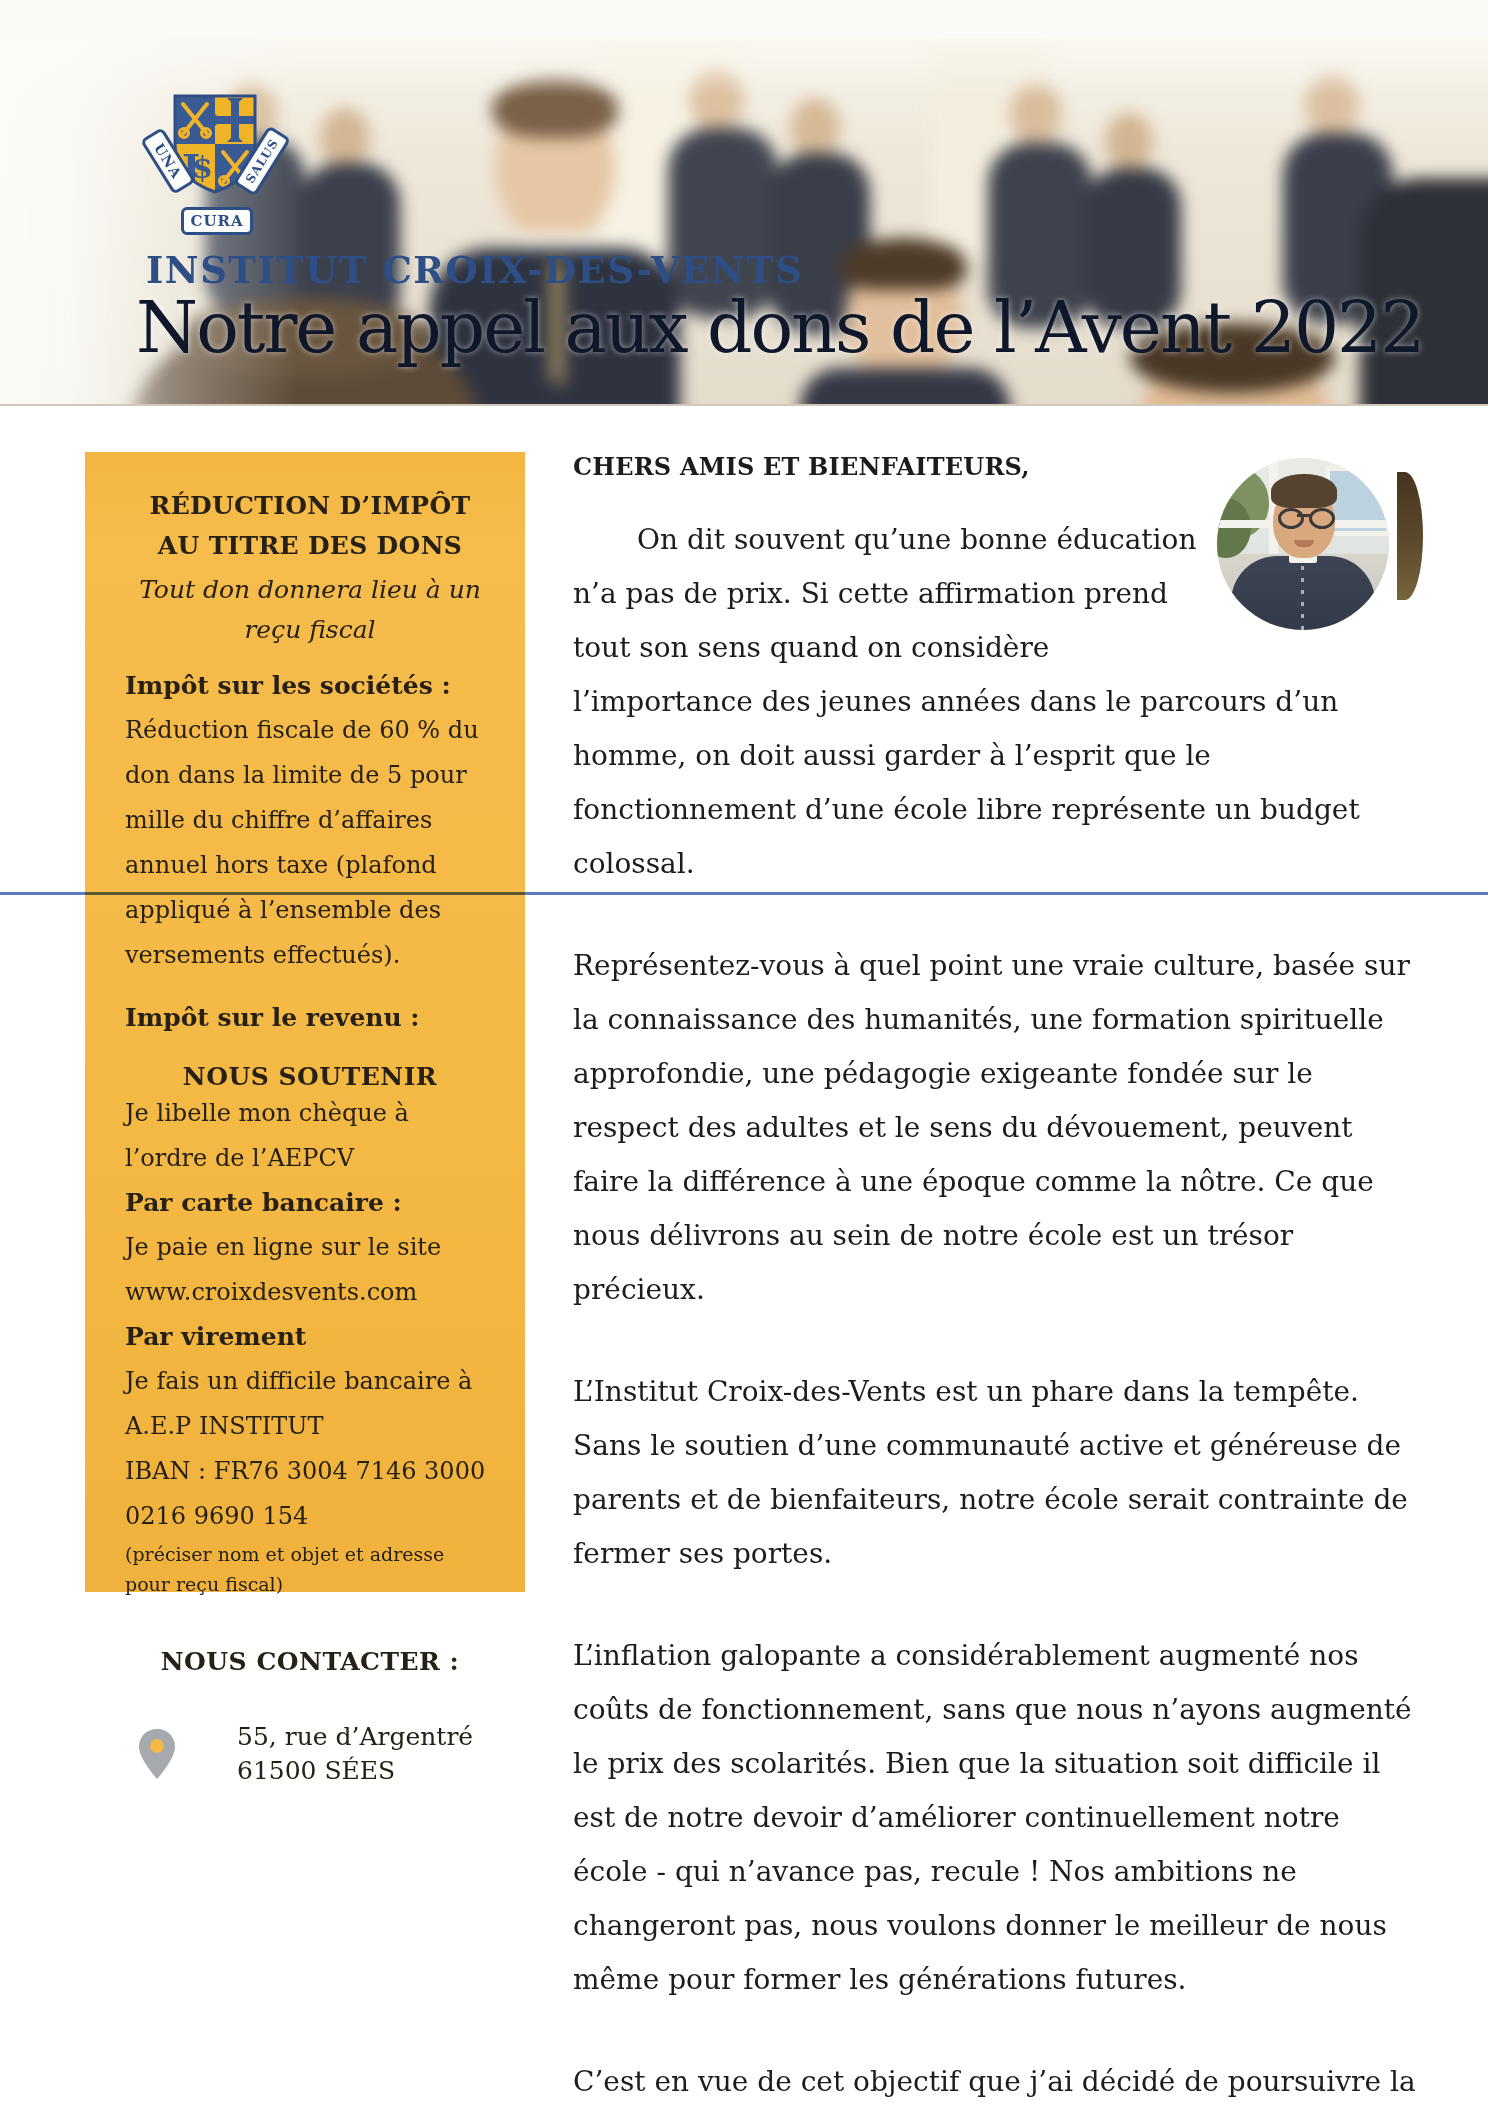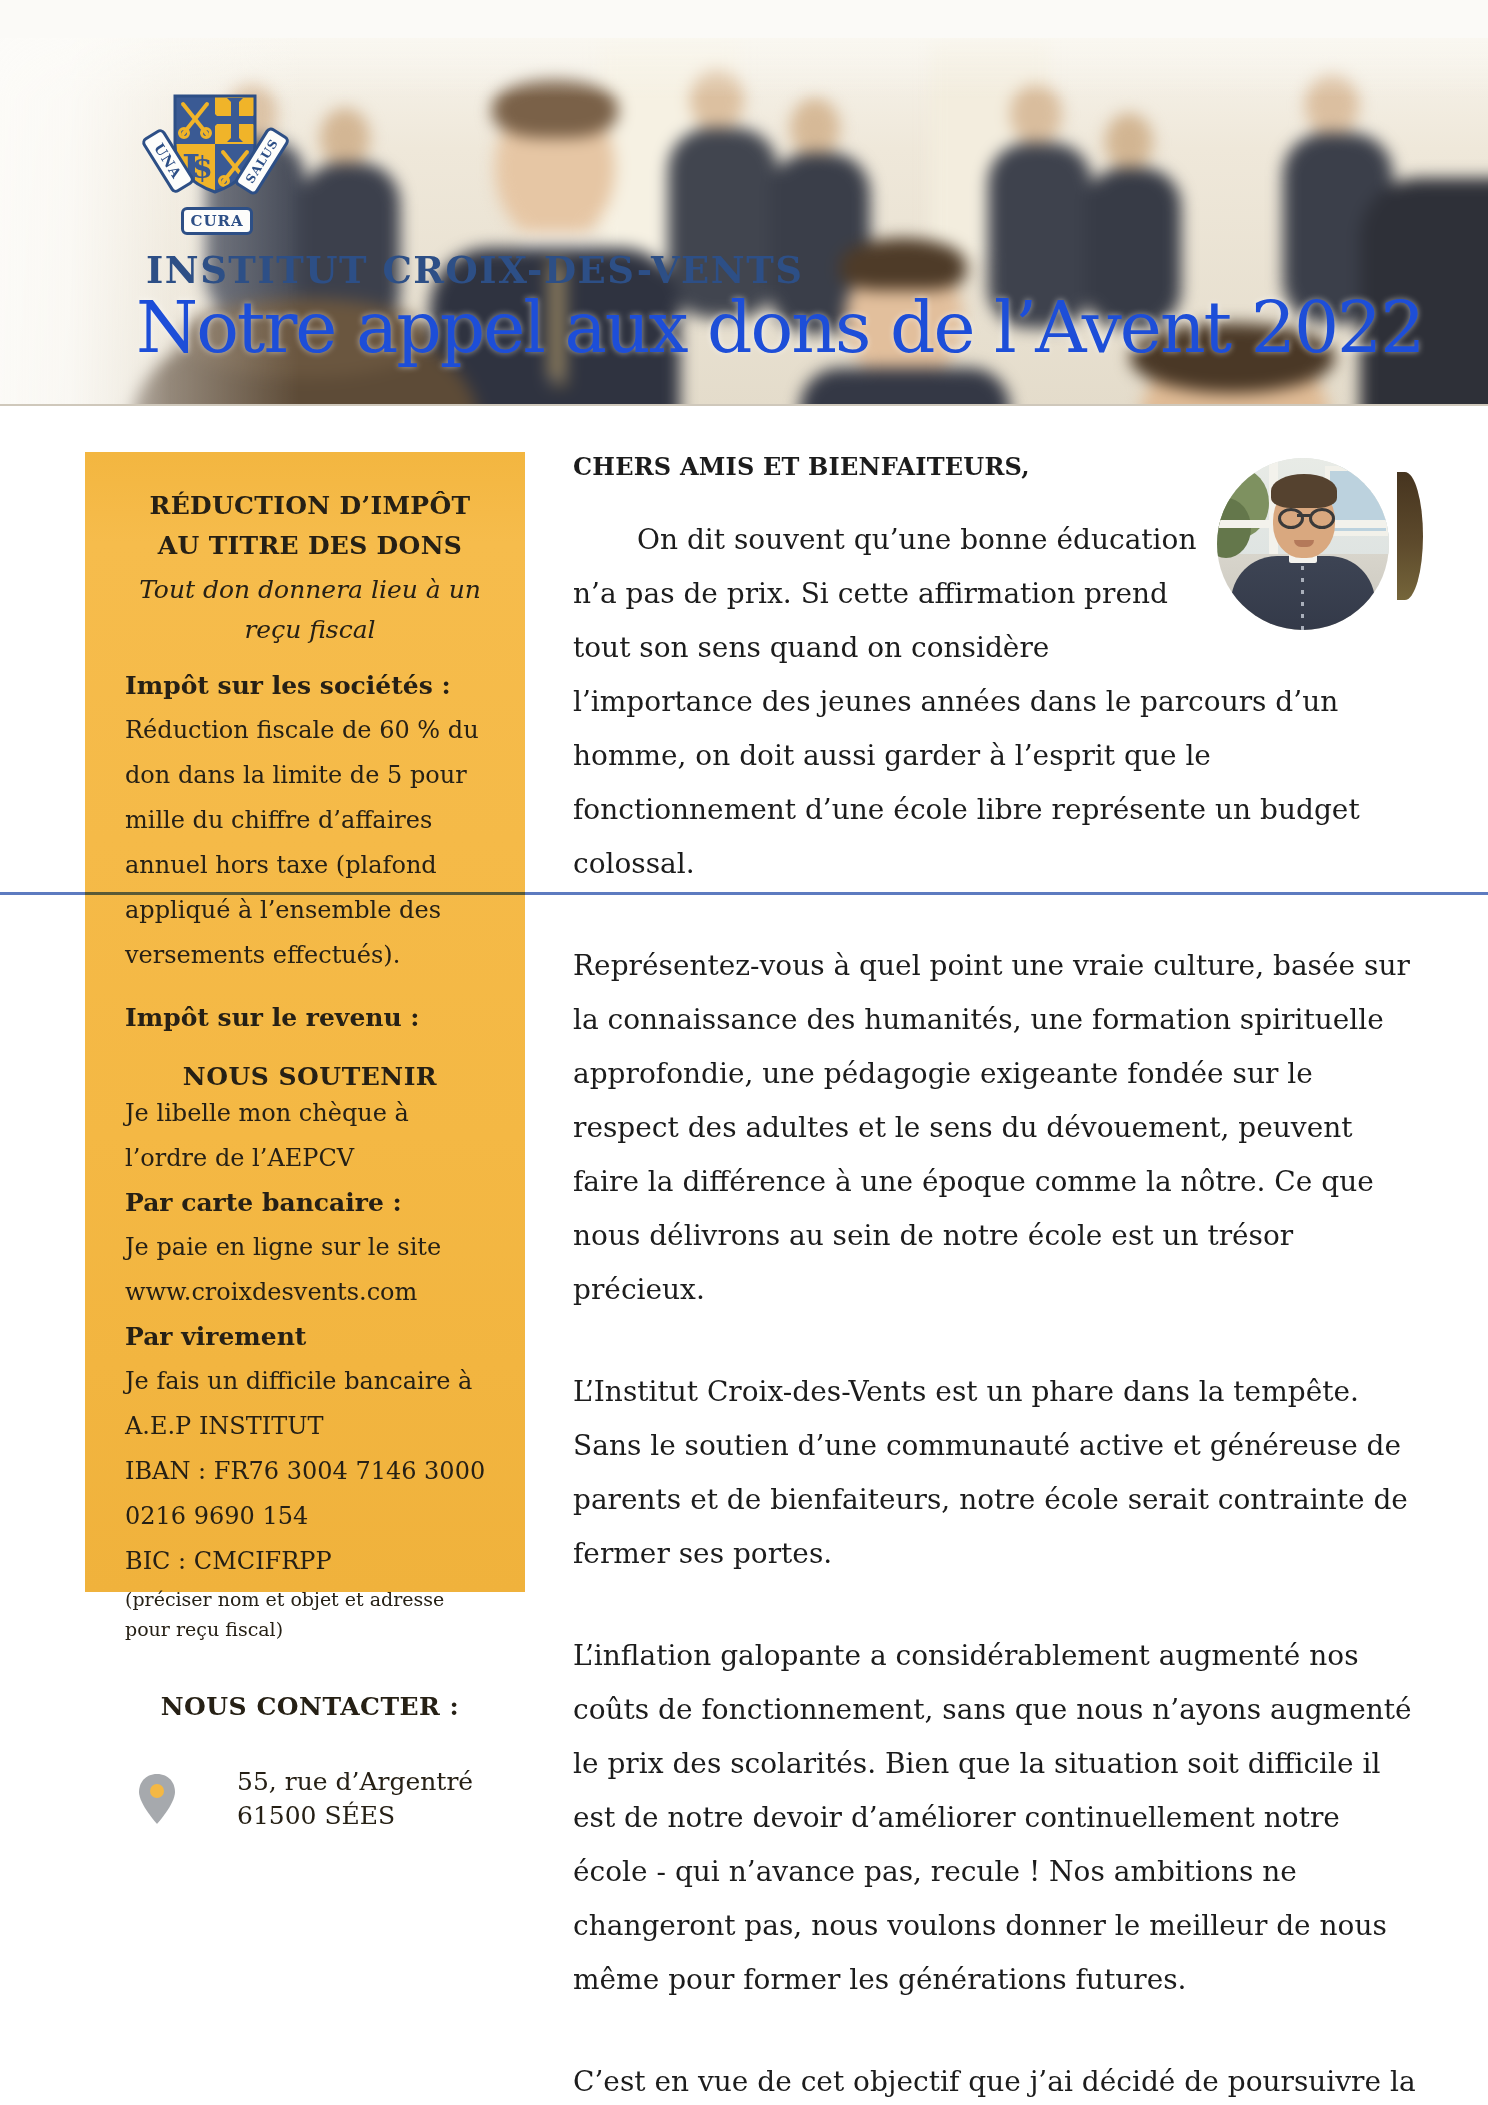--- a/index.html
+++ b/index.html
@@ -33,21 +33,21 @@
   }
   .ribbon-una{left:-2px;top:62px;width:58px;height:20px;font-size:14px;line-height:20px;transform:rotate(58deg);letter-spacing:1px;}
   .ribbon-salus{right:-4px;top:62px;width:62px;height:20px;font-size:12px;line-height:20px;transform:rotate(-58deg);letter-spacing:1px;}
   .ribbon-cura{left:43px;top:121px;width:66px;height:22px;font-size:15px;line-height:22px;letter-spacing:1px;}
   .org-name{
     position:absolute;left:146px;top:248px;z-index:6;
     font-size:37px;font-weight:bold;color:#2d4f86;letter-spacing:1.5px;
   }
   .banner-title{
     position:absolute;left:136px;top:286px;z-index:6;
-    font-size:71px;color:#1d4ed8;letter-spacing:-2px;white-space:nowrap;
+    font-size:71px;color:#0f172a;letter-spacing:-2px;white-space:nowrap;
     text-shadow:0 0 6px rgba(255,255,255,.55);
   }
   
   .scan-line{position:absolute;left:0;top:892px;width:1488px;height:3px;background:#3f63b5;mix-blend-mode:multiply;opacity:.85;z-index:40;}
   
   .side-panel{
     position:absolute;left:85px;top:452px;width:440px;height:1140px;box-sizing:border-box;
     background:linear-gradient(180deg,#f3b640 0%,#f6bc4c 8%,#f4b844 60%,#f0b23c 100%);
     padding:34px 30px 0 40px;color:#262015;z-index:5;
   }
@@ -186,21 +186,20 @@
 
   <div class="sp-center-h" style="margin-top:22px;">NOUS SOUTENIR</div>
 
   <div class="sp-p">Je libelle mon chèque à l’ordre de l’AEPCV</div>
   <div class="sp-h">Par carte bancaire :</div>
   <div class="sp-p">Je paie en ligne sur le site www.croixdesvents.com</div>
   <div class="sp-h">Par virement</div>
   <div class="sp-p">Je fais un difficile bancaire à</div>
   <div class="sp-p">A.E.P INSTITUT</div>
   <div class="sp-p">IBAN : FR76 3004 7146 3000 0216 9690 154</div>
-  <div class="sp-p">BIC : CMCIFRPP</div>
   <div class="sp-note">(préciser nom et objet et adresse pour reçu fiscal)</div>
 
   <div class="sp-center-h" style="margin-top:48px;margin-bottom:44px;">NOUS CONTACTER :</div>
 
 
   <div class="contact-row">
     <span class="contact-icon">
       <svg width="40" height="54" viewBox="0 0 40 54">
         <path class="icon-gray" d="M20 2 C9 2 2 10 2 20 C2 32 20 52 20 52 C20 52 38 32 38 20 C38 10 31 2 20 2 Z"></path>
         <circle cx="20" cy="19" r="7" fill="#f4b844"></circle>

